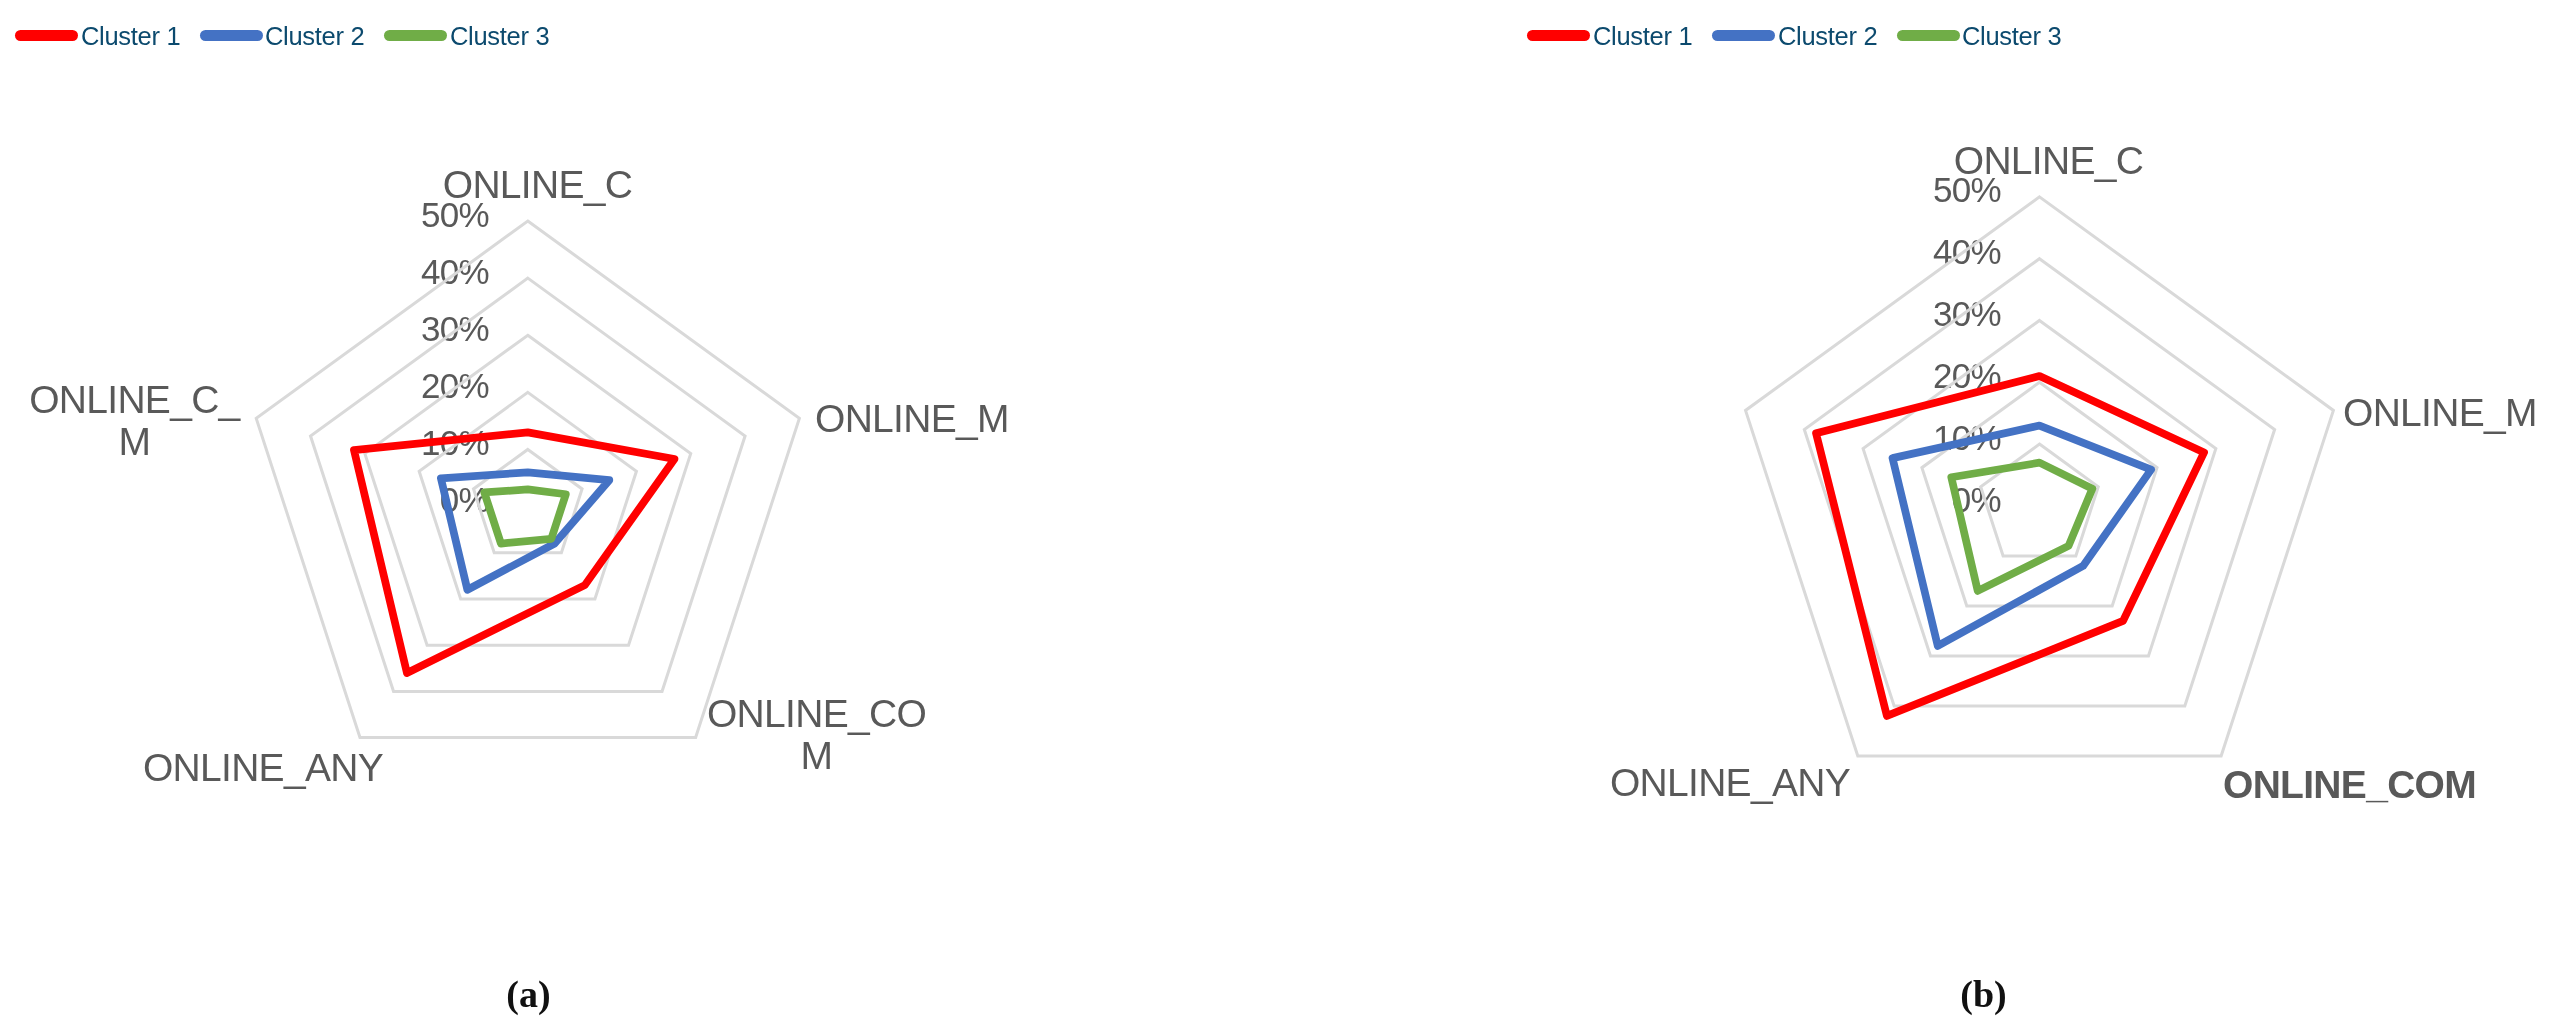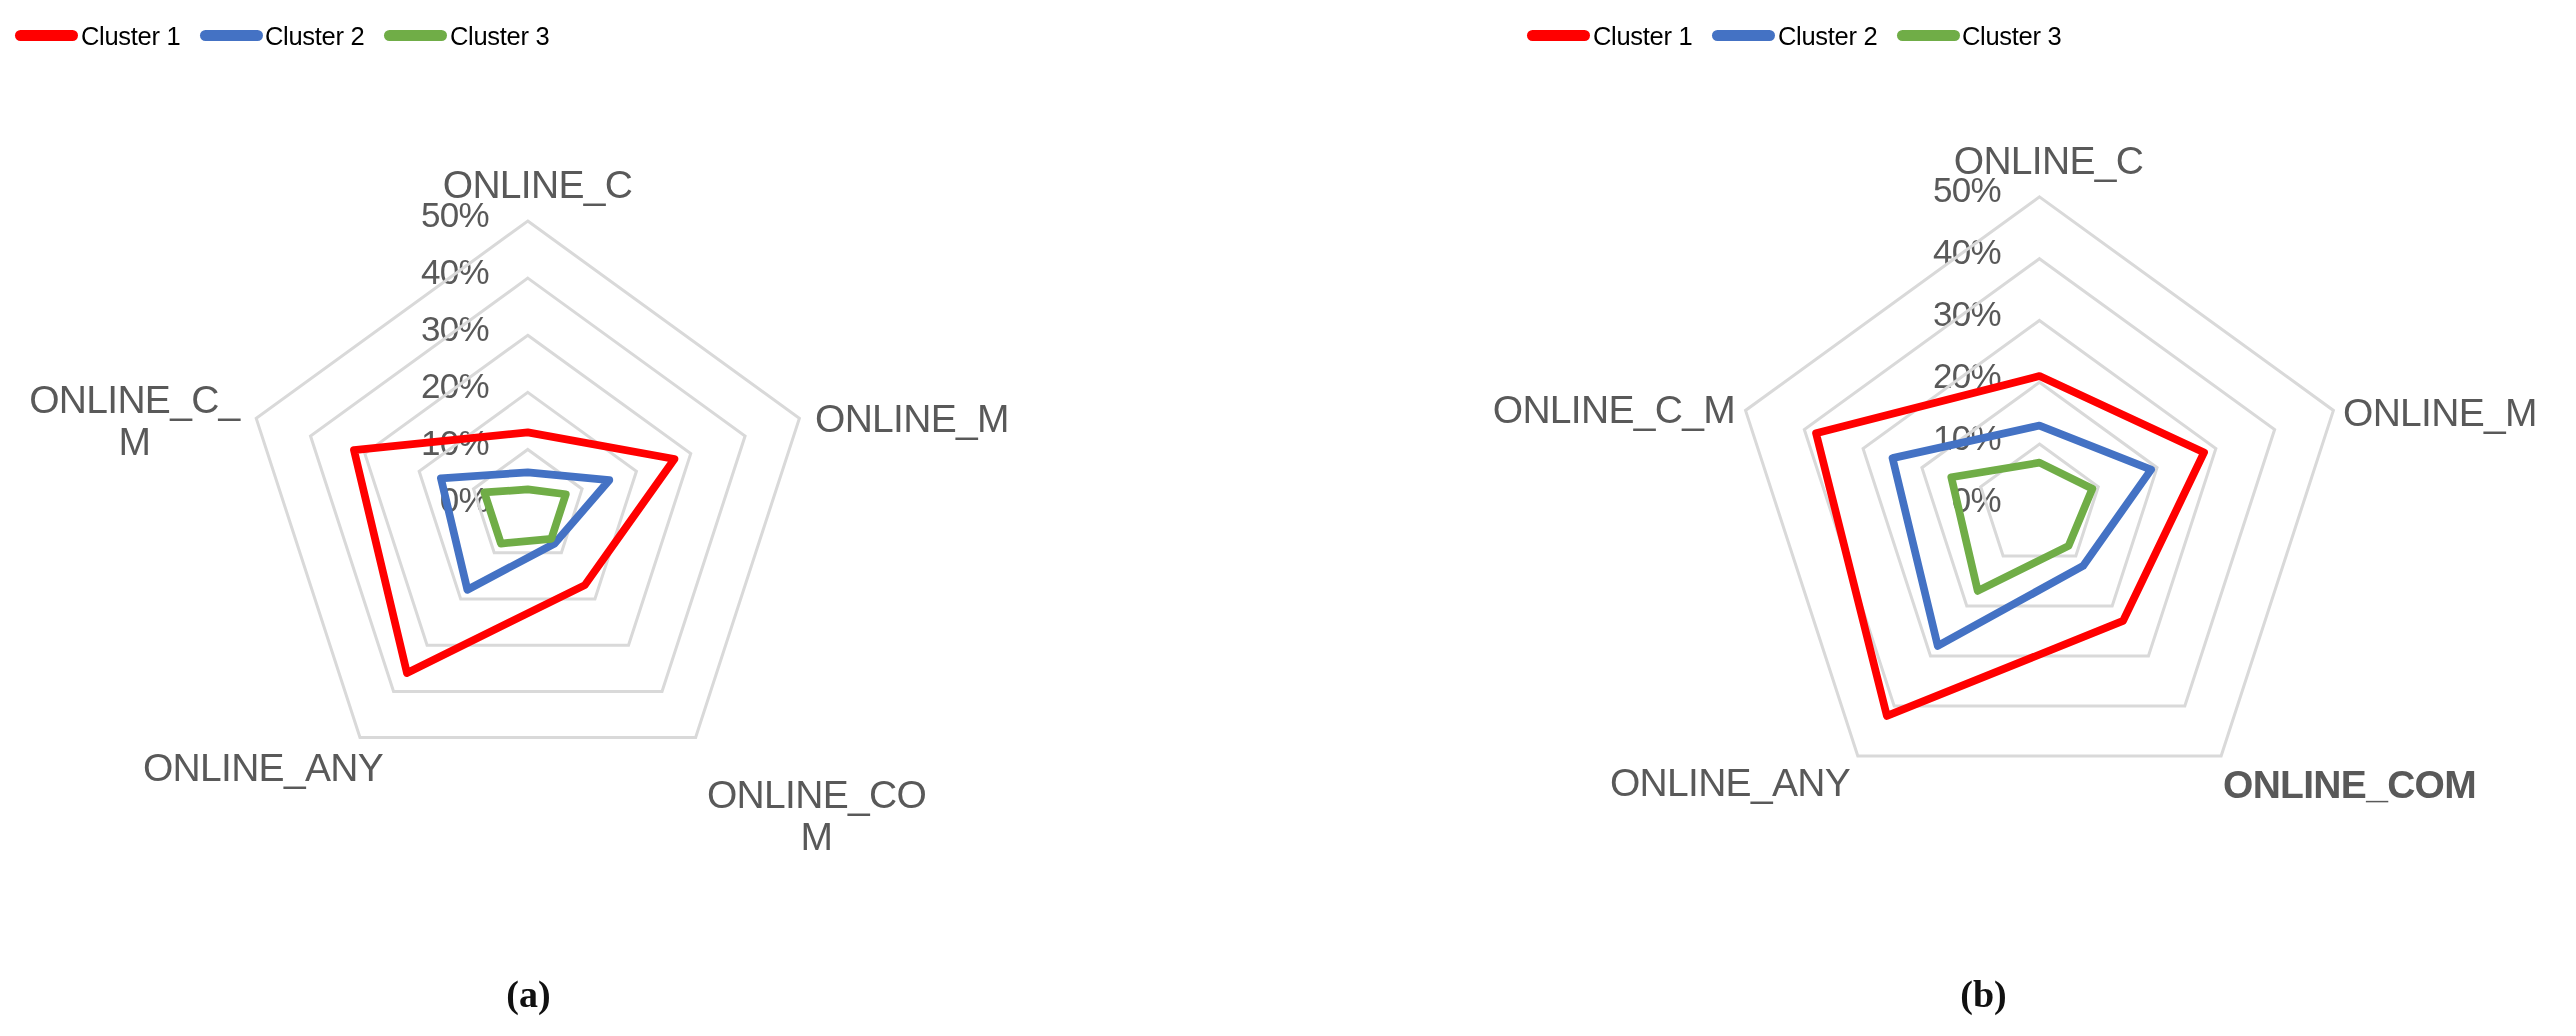--- a/index.html
+++ b/index.html
@@ -22,21 +22,21 @@
   .axis-label.wrap{white-space:normal;text-align:center;}
   .tick{
     font-size:35px;line-height:38px;width:148px;text-align:right;
     letter-spacing:-0.7px;
   }
   .legend{position:absolute;top:0;left:0;width:100%;height:60px;z-index:3;}
   .legend-swatch{
     position:absolute;top:30px;width:63px;height:11.4px;border-radius:6px;
   }
   .legend-label{
-    position:absolute;top:20px;font-size:25.5px;line-height:32px;color:#000000;
+    position:absolute;top:20px;font-size:25.5px;line-height:32px;color:#0c4a6e;
     letter-spacing:-0.3px;white-space:nowrap;
   }
   .caption{
     position:absolute;z-index:1;width:161px;text-align:center;
     font-family:"Liberation Serif", serif;font-weight:bold;
     font-size:38px;line-height:40px;color:#111111;
   }
 </style>
 </head>
 <body>
@@ -75,42 +75,41 @@
     <div class="legend-swatch" style="left:1527px;background:#FF0000;"></div>
     <div class="legend-label" style="left:1593px;">Cluster 1</div>
     <div class="legend-swatch" style="left:1712px;background:#4472C4;"></div>
     <div class="legend-label" style="left:1778px;">Cluster 2</div>
     <div class="legend-swatch" style="left:1897px;background:#70AD47;"></div>
     <div class="legend-label" style="left:1962px;">Cluster 3</div>
   </div>
 
   <div class="txt axis-label" style="left:403px;top:164px;width:269px;text-align:center;">ONLINE_C</div>
   <div class="txt axis-label" style="left:815px;top:398px;">ONLINE_M</div>
-  <div class="txt axis-label wrap" style="left:692px;top:774px;width:249px;">
+  <div class="txt axis-label wrap" style="left:692px;top:693px;width:249px;">
     <span>ONLINE_CO</span><br>
     <span>M</span>
   </div>
   <div class="txt axis-label" style="left:114px;top:747px;width:269px;text-align:right;">ONLINE_ANY</div>
   <div class="txt axis-label wrap" style="left:13.4px;top:379px;width:242px;text-align:center;">
     <span>ONLINE_C_</span><br>
     <span>M</span>
   </div>
 
   <div class="txt tick" style="left:341px;top:196px;">50%</div>
   <div class="txt tick" style="left:341px;top:253px;">40%</div>
   <div class="txt tick" style="left:341px;top:310px;">30%</div>
   <div class="txt tick" style="left:341px;top:367px;">20%</div>
   <div class="txt tick" style="left:341px;top:424px;">10%</div>
   <div class="txt tick" style="left:341px;top:481px;">0%</div>
 
   <div class="txt axis-label" style="left:1914px;top:140px;width:269px;text-align:center;">ONLINE_C</div>
   <div class="txt axis-label" style="left:2343px;top:392px;">ONLINE_M</div>
   <div class="txt axis-label" style="left:2223px;top:764px;font-weight:bold;">ONLINE_COM</div>
   <div class="txt axis-label" style="left:1581px;top:762px;width:269px;text-align:right;">ONLINE_ANY</div>
-  <div class="txt axis-label" style="left:1466px;top:389px;width:269px;text-align:right;">ONLINE_C_M</div>
 
   <div class="txt tick" style="left:1853px;top:171px;">50%</div>
   <div class="txt tick" style="left:1853px;top:233px;">40%</div>
   <div class="txt tick" style="left:1853px;top:295px;">30%</div>
   <div class="txt tick" style="left:1853px;top:357px;">20%</div>
   <div class="txt tick" style="left:1853px;top:419px;">10%</div>
   <div class="txt tick" style="left:1853px;top:481px;">0%</div>
 
   <div class="caption" style="left:448px;top:974px;">(a)</div>
   <div class="caption" style="left:1903px;top:974px;">(b)</div>

